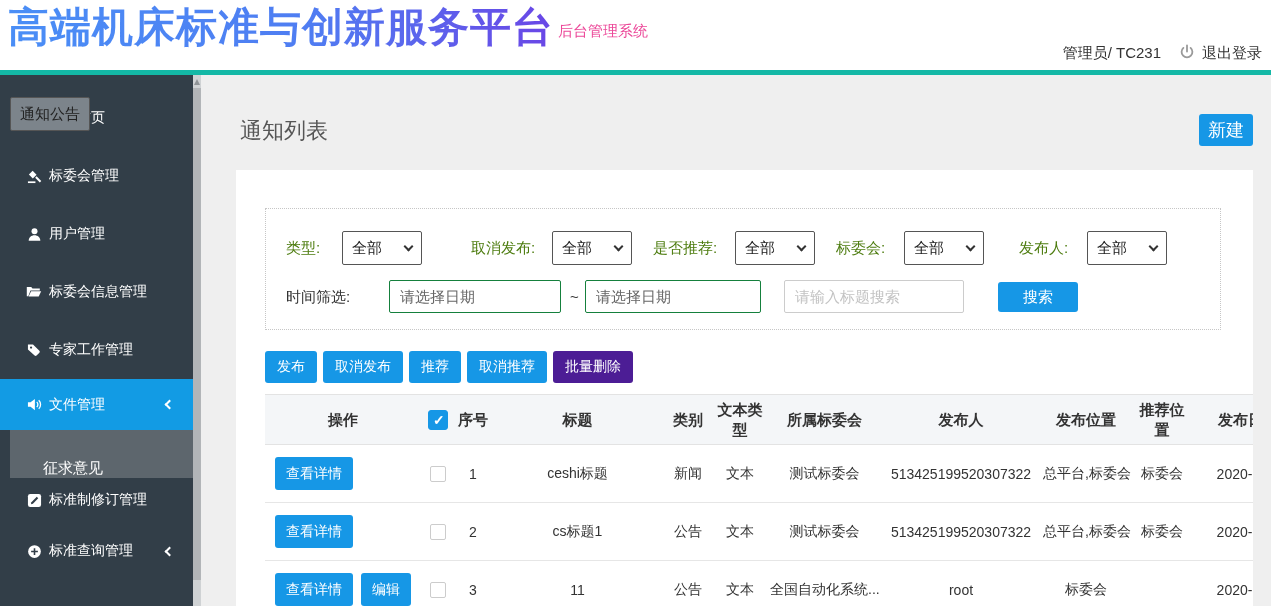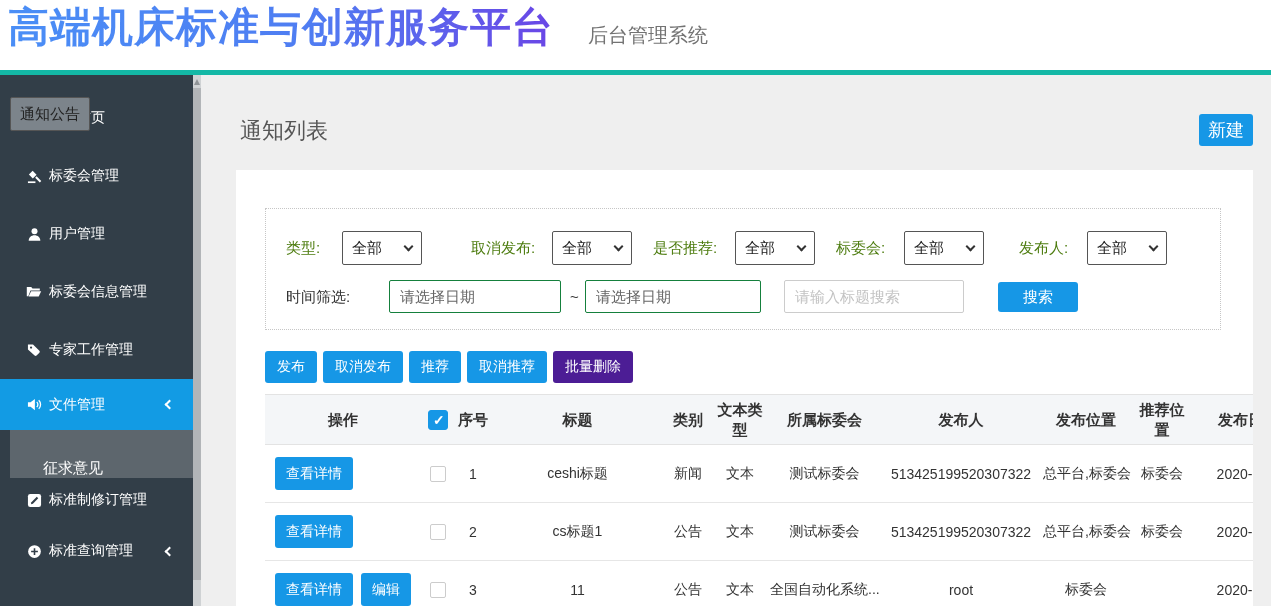--- a/index.html
+++ b/index.html
@@ -6,21 +6,21 @@
   html,body { width:1271px; height:606px; overflow:hidden;
     font-family:"Liberation Sans","DejaVu Sans",sans-serif; background:#efefef; }
   .stage { position:absolute; left:0; top:0; width:1271px; height:606px; overflow:hidden; }
 
   
   .header { position:absolute; left:0; top:0; width:1271px; height:75px; background:#fff;
     border-bottom:5px solid #14b8a6; z-index:5; }
   .logo { position:absolute; left:8px; top:0px; font-size:41px; font-weight:bold; letter-spacing:1px;
     background:linear-gradient(90deg,#4a8ef6 0%,#4f7df2 55%,#6a46e6 100%);
     -webkit-background-clip:text; background-clip:text; color:transparent; white-space:nowrap; }
-  .subtitle { position:absolute; left:588px; top:22px; font-size:20px; color:#737373; }
+  .subtitle { position:absolute; left:558px; top:22px; font-size:15px; color:#ec4899; }
   .user-area { position:absolute; right:9px; top:44px; display:flex; align-items:center; gap:18px;
     font-size:15px; color:#333; }
   .logout { display:flex; align-items:center; gap:7px; cursor:pointer; color:#333; }
 
   
   .sidebar { position:absolute; left:0; top:75px; width:193px; height:531px; background:#323e48;
     padding-top:14px; }
   .side-item { height:58px; display:flex; align-items:center; padding-left:26px; gap:7px;
     color:#fff; font-size:14px; cursor:pointer; }
   .side-item .ico { width:16px; height:16px; flex:0 0 16px; display:flex; align-items:center; justify-content:center; }
@@ -92,20 +92,32 @@
     color:#fff; font-size:14px; font-weight:bold; }
 </style>
 </head>
 <body>
 
 <div class="stage">
 
   <div class="header">
     <div class="logo">高端机床标准与创新服务平台</div>
     <div class="subtitle">后台管理系统</div>
+    <div class="user-area">
+      <span>管理员/ TC231</span>
+      <span class="logout">
+        <span class="ico">
+          <svg width="16" height="16" viewBox="0 0 16 16">
+            <path d="M8 1.5v6" stroke="#9a9a9a" stroke-width="1.8" stroke-linecap="round" fill="none"></path>
+            <path d="M4.4 3.9a5.4 5.4 0 1 0 7.2 0" stroke="#9a9a9a" stroke-width="1.8" fill="none" stroke-linecap="round"></path>
+          </svg>
+        </span>
+        <span>退出登录</span>
+      </span>
+    </div>
   </div>
 
   <div class="sidebar">
 
     <div class="side-item">
       <span class="ico">
         <svg width="15" height="15" viewBox="0 0 16 16" fill="#fff">
           <rect x="1" y="1" width="6.3" height="6.3"></rect>
             <rect x="8.8" y="1" width="6.3" height="6.3"></rect>
           <rect x="1" y="8.8" width="6.3" height="6.3"></rect>

